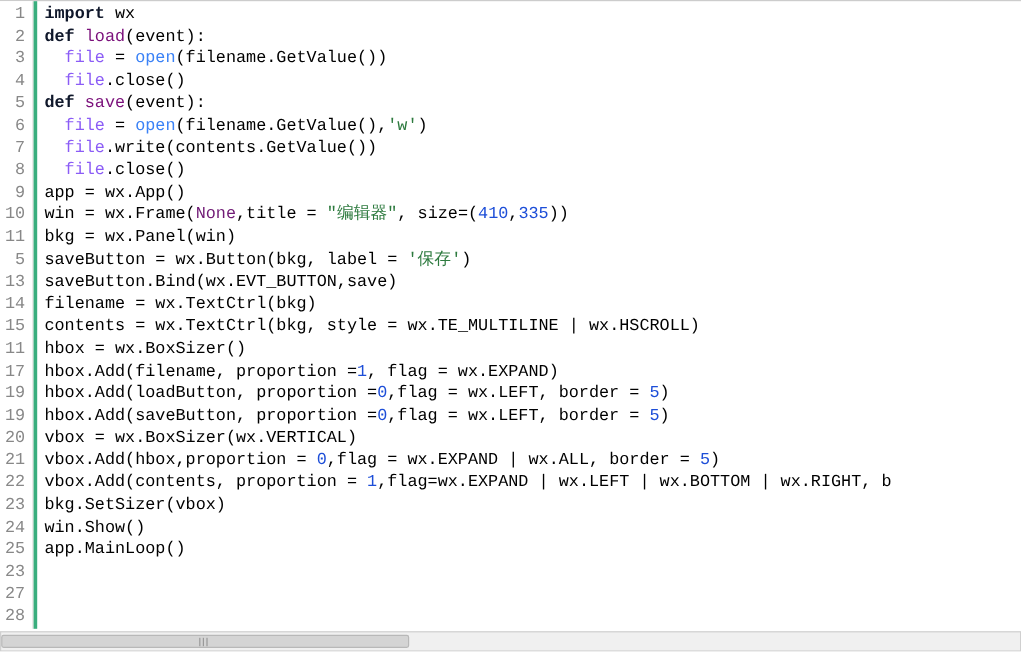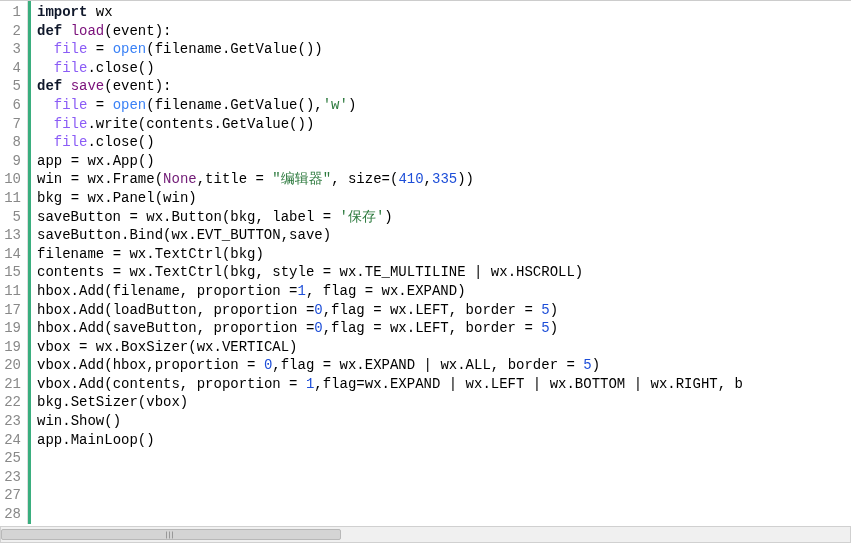--- a/index.html
+++ b/index.html
@@ -123,20 +123,21 @@
       <div class="row">  <span class="var">file</span> <span class="op">=</span> <span class="builtin">open</span><span class="op">(</span><span class="name">filename</span><span class="op">.</span><span class="name">GetValue</span><span class="op">(),</span><span class="str">'w'</span><span class="op">)</span></div>
       <div class="row">  <span class="var">file</span><span class="op">.</span><span class="name">write</span><span class="op">(</span><span class="name">contents</span><span class="op">.</span><span class="name">GetValue</span><span class="op">())</span></div>
       <div class="row">  <span class="var">file</span><span class="op">.</span><span class="name">close</span><span class="op">()</span></div>
       <div class="row"><span class="name">app</span> <span class="op">=</span> <span class="name">wx</span><span class="op">.</span><span class="name">App</span><span class="op">()</span></div>
       <div class="row"><span class="name">win</span> <span class="op">=</span> <span class="name">wx</span><span class="op">.</span><span class="name">Frame</span><span class="op">(</span><span class="none">None</span><span class="op">,</span><span class="name">title</span> <span class="op">=</span> <span class="str">"编辑器"</span><span class="op">, </span><span class="name">size</span><span class="op">=(</span><span class="num">410</span><span class="op">,</span><span class="num">335</span><span class="op">))</span></div>
       <div class="row"><span class="name">bkg</span> <span class="op">=</span> <span class="name">wx</span><span class="op">.</span><span class="name">Panel</span><span class="op">(</span><span class="name">win</span><span class="op">)</span></div>
       <div class="row"><span class="name">saveButton</span> <span class="op">=</span> <span class="name">wx</span><span class="op">.</span><span class="name">Button</span><span class="op">(</span><span class="name">bkg</span><span class="op">, </span><span class="name">label</span> <span class="op">=</span> <span class="str">'保存'</span><span class="op">)</span></div>
       <div class="row"><span class="name">saveButton</span><span class="op">.</span><span class="name">Bind</span><span class="op">(</span><span class="name">wx</span><span class="op">.</span><span class="name">EVT_BUTTON</span><span class="op">,</span><span class="name">save</span><span class="op">)</span></div>
       <div class="row"><span class="name">filename</span> <span class="op">=</span> <span class="name">wx</span><span class="op">.</span><span class="name">TextCtrl</span><span class="op">(</span><span class="name">bkg</span><span class="op">)</span></div>
       <div class="row"><span class="name">contents</span> <span class="op">=</span> <span class="name">wx</span><span class="op">.</span><span class="name">TextCtrl</span><span class="op">(</span><span class="name">bkg</span><span class="op">, </span><span class="name">style</span> <span class="op">=</span> <span class="name">wx</span><span class="op">.</span><span class="name">TE_MULTILINE</span> <span class="op">|</span> <span class="name">wx</span><span class="op">.</span><span class="name">HSCROLL</span><span class="op">)</span></div>
+      <div class="row"><span class="name">hbox</span> <span class="op">=</span> <span class="name">wx</span><span class="op">.</span><span class="name">BoxSizer</span><span class="op">()</span></div>
       <div class="row"><span class="name">hbox</span><span class="op">.</span><span class="name">Add</span><span class="op">(</span><span class="name">filename</span><span class="op">, </span><span class="name">proportion</span> <span class="op">=</span><span class="num">1</span><span class="op">, </span><span class="name">flag</span> <span class="op">=</span> <span class="name">wx</span><span class="op">.</span><span class="name">EXPAND</span><span class="op">)</span></div>
       <div class="row"><span class="name">hbox</span><span class="op">.</span><span class="name">Add</span><span class="op">(</span><span class="name">loadButton</span><span class="op">, </span><span class="name">proportion</span> <span class="op">=</span><span class="num">0</span><span class="op">,</span><span class="name">flag</span> <span class="op">=</span> <span class="name">wx</span><span class="op">.</span><span class="name">LEFT</span><span class="op">, </span><span class="name">border</span> <span class="op">=</span> <span class="num">5</span><span class="op">)</span></div>
       <div class="row"><span class="name">hbox</span><span class="op">.</span><span class="name">Add</span><span class="op">(</span><span class="name">saveButton</span><span class="op">, </span><span class="name">proportion</span> <span class="op">=</span><span class="num">0</span><span class="op">,</span><span class="name">flag</span> <span class="op">=</span> <span class="name">wx</span><span class="op">.</span><span class="name">LEFT</span><span class="op">, </span><span class="name">border</span> <span class="op">=</span> <span class="num">5</span><span class="op">)</span></div>
       <div class="row"><span class="name">vbox</span> <span class="op">=</span> <span class="name">wx</span><span class="op">.</span><span class="name">BoxSizer</span><span class="op">(</span><span class="name">wx</span><span class="op">.</span><span class="name">VERTICAL</span><span class="op">)</span></div>
       <div class="row"><span class="name">vbox</span><span class="op">.</span><span class="name">Add</span><span class="op">(</span><span class="name">hbox</span><span class="op">,</span><span class="name">proportion</span> <span class="op">=</span> <span class="num">0</span><span class="op">,</span><span class="name">flag</span> <span class="op">=</span> <span class="name">wx</span><span class="op">.</span><span class="name">EXPAND</span> <span class="op">|</span> <span class="name">wx</span><span class="op">.</span><span class="name">ALL</span><span class="op">, </span><span class="name">border</span> <span class="op">=</span> <span class="num">5</span><span class="op">)</span></div>
       <div class="row"><span class="name">vbox</span><span class="op">.</span><span class="name">Add</span><span class="op">(</span><span class="name">contents</span><span class="op">, </span><span class="name">proportion</span> <span class="op">=</span> <span class="num">1</span><span class="op">,</span><span class="name">flag</span><span class="op">=</span><span class="name">wx</span><span class="op">.</span><span class="name">EXPAND</span> <span class="op">|</span> <span class="name">wx</span><span class="op">.</span><span class="name">LEFT</span> <span class="op">|</span> <span class="name">wx</span><span class="op">.</span><span class="name">BOTTOM</span> <span class="op">|</span> <span class="name">wx</span><span class="op">.</span><span class="name">RIGHT</span><span class="op">, </span><span class="name">b</span></div>
       <div class="row"><span class="name">bkg</span><span class="op">.</span><span class="name">SetSizer</span><span class="op">(</span><span class="name">vbox</span><span class="op">)</span></div>
       <div class="row"><span class="name">win</span><span class="op">.</span><span class="name">Show</span><span class="op">()</span></div>
       <div class="row"><span class="name">app</span><span class="op">.</span><span class="name">MainLoop</span><span class="op">()</span></div>
     </div>

